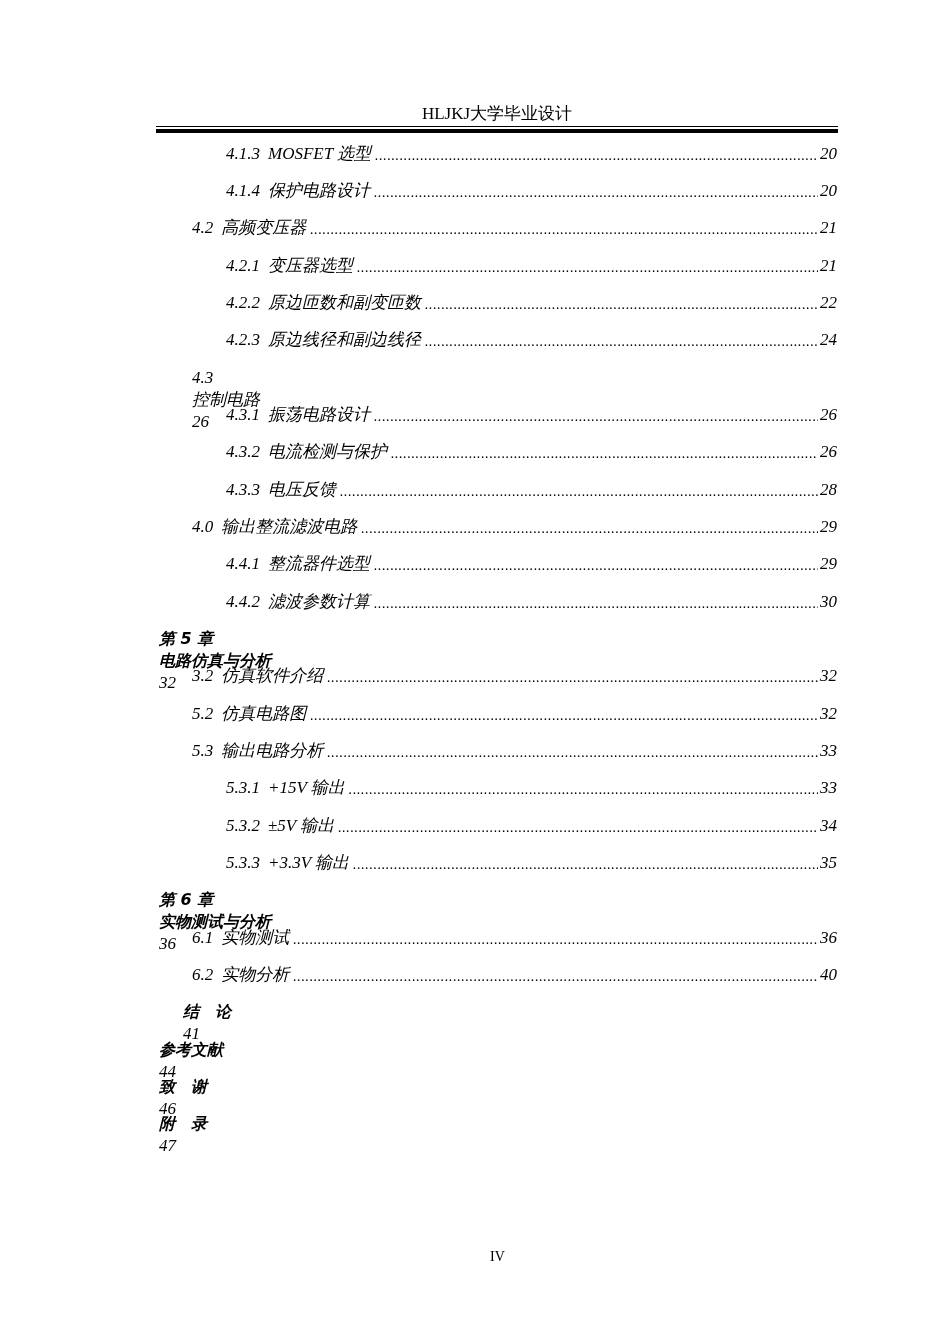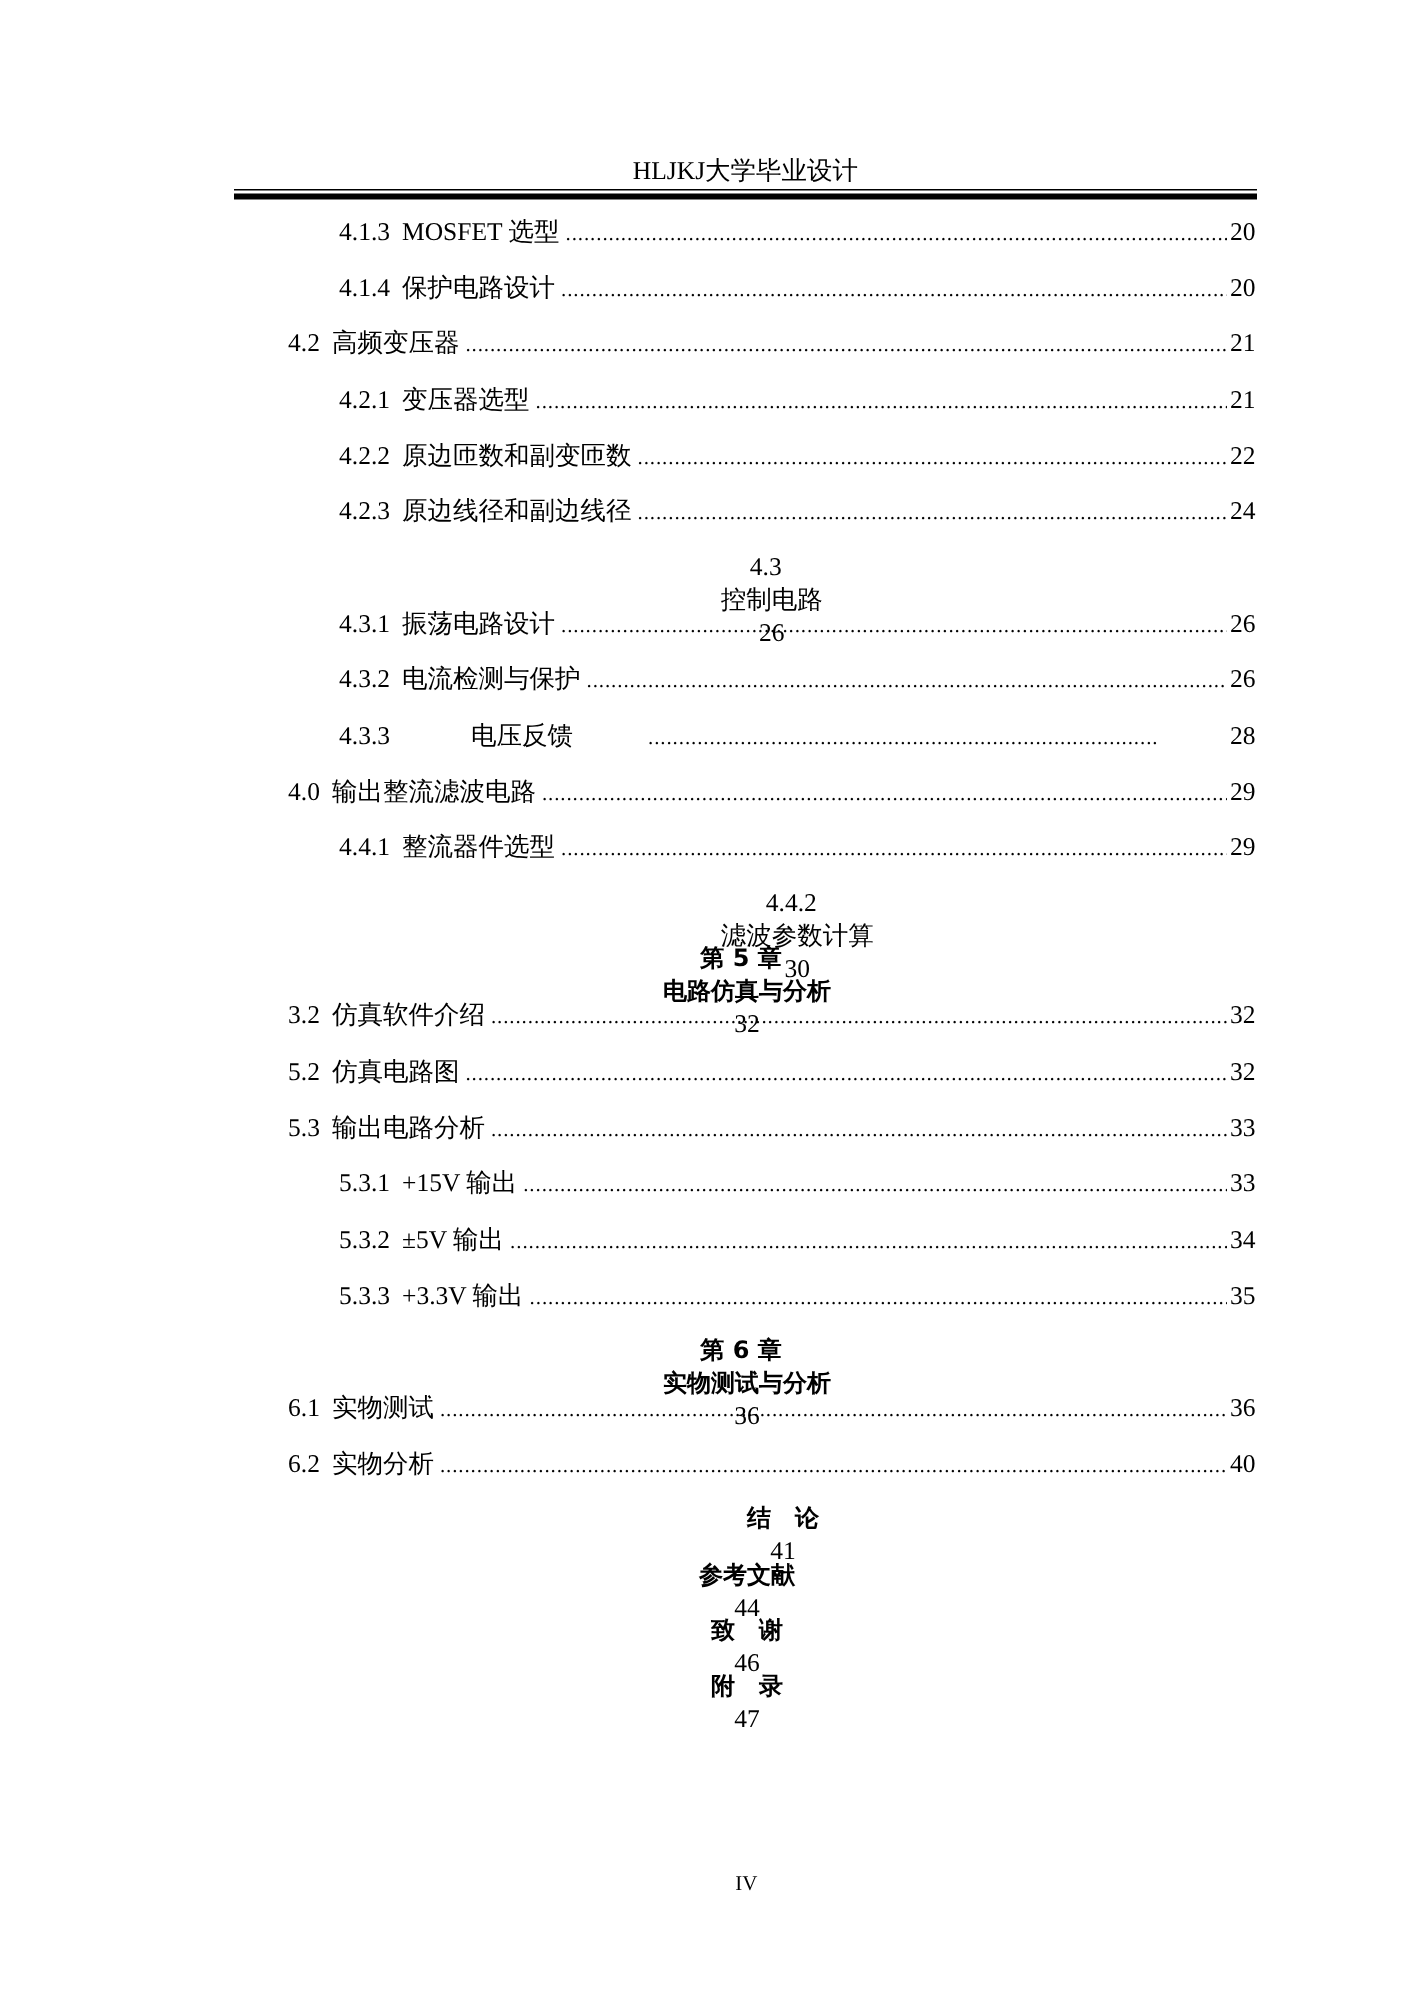--- a/index.html
+++ b/index.html
@@ -44,24 +44,25 @@
     .toc {
       position: absolute;
       left: 0;
       top: 136px;
       width: 950px;
     }
     .toc-entry {
       position: absolute;
       height: 24px;
       display: flex;
-      align-items: center;
+      align-items: flex-start;
       font-size: 17px;
       line-height: 22px;
       white-space: nowrap;
+      font-style: italic;
     }
     .toc-entry.lvl1 { left: 159px; width: 678px; flex-direction: column; }
     .toc-entry.lvl2 { left: 192px; width: 645px; }
     .toc-entry.lvl3 { left: 226px; width: 611px; }
     .toc-entry.chapter .toc-title {
       font-family: "DejaVu Sans", "Liberation Sans", sans-serif;
       font-weight: bold;
       font-size: 16px;
       letter-spacing: 0px;
     }
@@ -157,39 +158,39 @@
       <span class="toc-title">振荡电路设计</span>
       <span class="toc-leader"></span>
       <span class="toc-page">26</span>
     </div>
     <div class="toc-entry lvl3" style="top: 305px;">
       <span class="toc-num">4.3.2</span>
       <span class="toc-title">电流检测与保护</span>
       <span class="toc-leader"></span>
       <span class="toc-page">26</span>
     </div>
-    <div class="toc-entry lvl3" style="top: 343px; gap: 46px;">
+    <div class="toc-entry lvl3" style="top: 343px;">
       <span class="toc-num">4.3.3</span>
       <span class="toc-title">电压反馈</span>
       <span class="toc-leader"></span>
       <span class="toc-page">28</span>
     </div>
     <div class="toc-entry lvl2" style="top: 380px;">
       <span class="toc-num">4.0</span>
       <span class="toc-title">输出整流滤波电路</span>
       <span class="toc-leader"></span>
       <span class="toc-page">29</span>
     </div>
     <div class="toc-entry lvl3" style="top: 417px;">
       <span class="toc-num">4.4.1</span>
       <span class="toc-title">整流器件选型</span>
       <span class="toc-leader"></span>
       <span class="toc-page">29</span>
     </div>
-    <div class="toc-entry lvl3" style="top: 455px; flex-direction: column;">
+    <div class="toc-entry lvl3" style="top: 455px;">
       <span class="toc-num">4.4.2</span>
       <span class="toc-title">滤波参数计算</span>
       <span class="toc-leader"></span>
       <span class="toc-page">30</span>
     </div>
     <div class="toc-entry lvl1 chapter" style="top: 492px;">
       <span class="toc-num toc-title">第 5 章</span>
       <span class="toc-title">电路仿真与分析</span>
       <span class="toc-leader"></span>
       <span class="toc-page">32</span>

